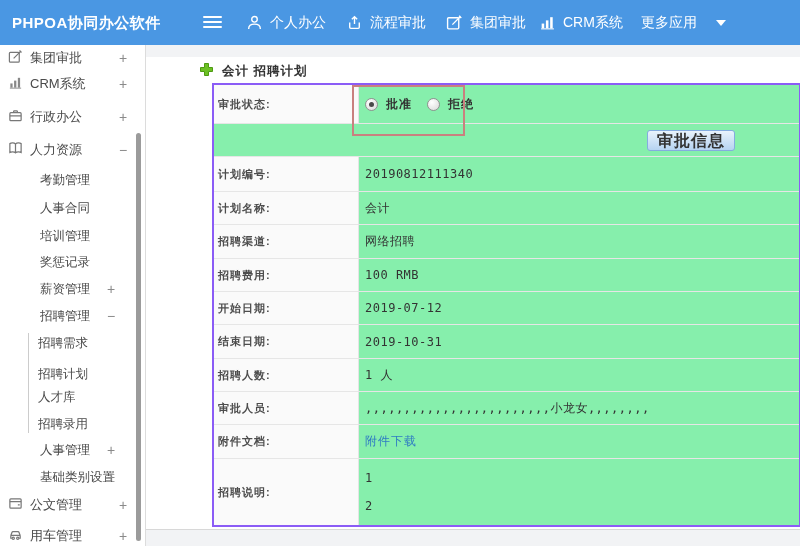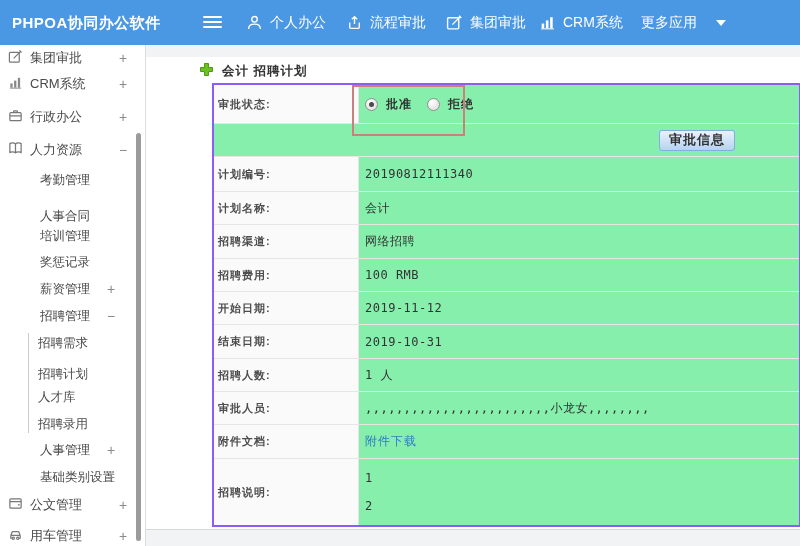--- a/index.html
+++ b/index.html
@@ -40,21 +40,21 @@
   .ftable{position:absolute;left:66px;top:26px;width:585px;border:2px solid #8b5cf6;
           box-sizing:content-box;background:#86efac;}
   .trow{display:flex;border-bottom:1px solid #e6e6e6;box-sizing:border-box;}
   .trow:last-child{border-bottom:none;}
   .tlabel{width:145px;flex:none;box-sizing:border-box;background:#fafafa;
           border-right:1px solid #e4e4e4;display:flex;align-items:center;padding-left:4px;
           font-size:11px;font-weight:bold;color:#4d4d4d;letter-spacing:1px;}
   .tvalue{flex:1;display:flex;align-items:center;padding-left:6px;font-size:12px;color:#333;
           font-family:"DejaVu Sans Mono","DejaVu Sans",monospace;letter-spacing:.5px;}
   .btnrow{justify-content:flex-end;align-items:center;padding-right:64px;}
-  .btn{height:21px;padding:0 9px;font-size:13px;font-weight:bold;color:#333;
+  .btn{height:21px;padding:0 9px;font-size:16px;font-weight:bold;color:#333;
        background:linear-gradient(#e9f3fc,#b6d3f1);border:1px solid #84ace0;border-radius:3px;
        cursor:pointer;letter-spacing:1px;font-family:inherit;}
   .redbox{position:absolute;left:206px;top:28px;width:109px;height:47px;
           border:2px solid #c9807f;pointer-events:none;z-index:5;}
   .radio{width:11px;height:11px;flex:none;border:1px solid #919191;border-radius:50%;
          background:radial-gradient(circle at 35% 30%,#fff,#d7d7d7);position:relative;
          display:inline-block;cursor:pointer;}
   .radio.checked::after{content:"";position:absolute;left:3px;top:3px;width:5px;height:5px;
          border-radius:50%;background:#4a4a4a;}
   .radio-label{margin:0 15px 0 8px;font-weight:bold;letter-spacing:1px;
@@ -165,21 +165,21 @@
         <path d="M8 3.2C6.5 1.8 3.5 1.8 2 2.8v9.4c1.5-1 4.5-1 6 .4c1.5-1.4 4.5-1.4 6-.4V2.8c-1.5-1-4.5-1-6 .4zM8 3.2v9.4"></path>
       </svg>
     </span>
     <span>人力资源</span>
     <span class="toggle">−</span>
   </div>
 
   <div class="si l2" style="top:124px">
     <span>考勤管理</span>
   </div>
-  <div class="si l2" style="top:160px">
+  <div class="si l2" style="top:152px">
     <span>人事合同</span>
   </div>
   <div class="si l2" style="top:180px">
     <span>培训管理</span>
   </div>
   <div class="si l2" style="top:206px">
     <span>奖惩记录</span>
   </div>
   <div class="si l2" style="top:233px">
     <span>薪资管理</span>
@@ -281,21 +281,21 @@
       <div class="trow" style="height:34px">
         <div class="tlabel">招聘渠道:</div>
         <div class="tvalue">网络招聘</div>
       </div>
       <div class="trow" style="height:33px">
         <div class="tlabel">招聘费用:</div>
         <div class="tvalue">100 RMB</div>
       </div>
       <div class="trow" style="height:33px">
         <div class="tlabel">开始日期:</div>
-        <div class="tvalue">2019-11-12</div>
+        <div class="tvalue">2019-07-12</div>
       </div>
       <div class="trow" style="height:34px">
         <div class="tlabel">结束日期:</div>
         <div class="tvalue">2019-10-31</div>
       </div>
       <div class="trow" style="height:33px">
         <div class="tlabel">招聘人数:</div>
         <div class="tvalue">1 人</div>
       </div>
       <div class="trow" style="height:33px">

